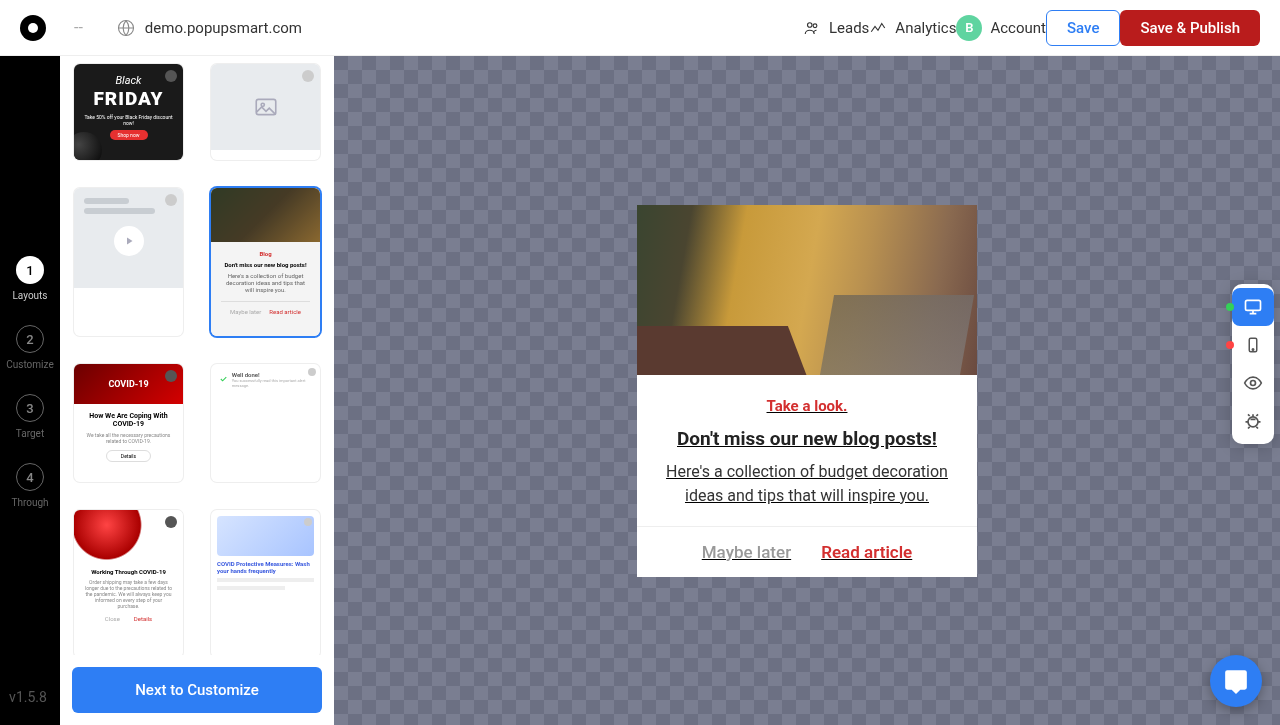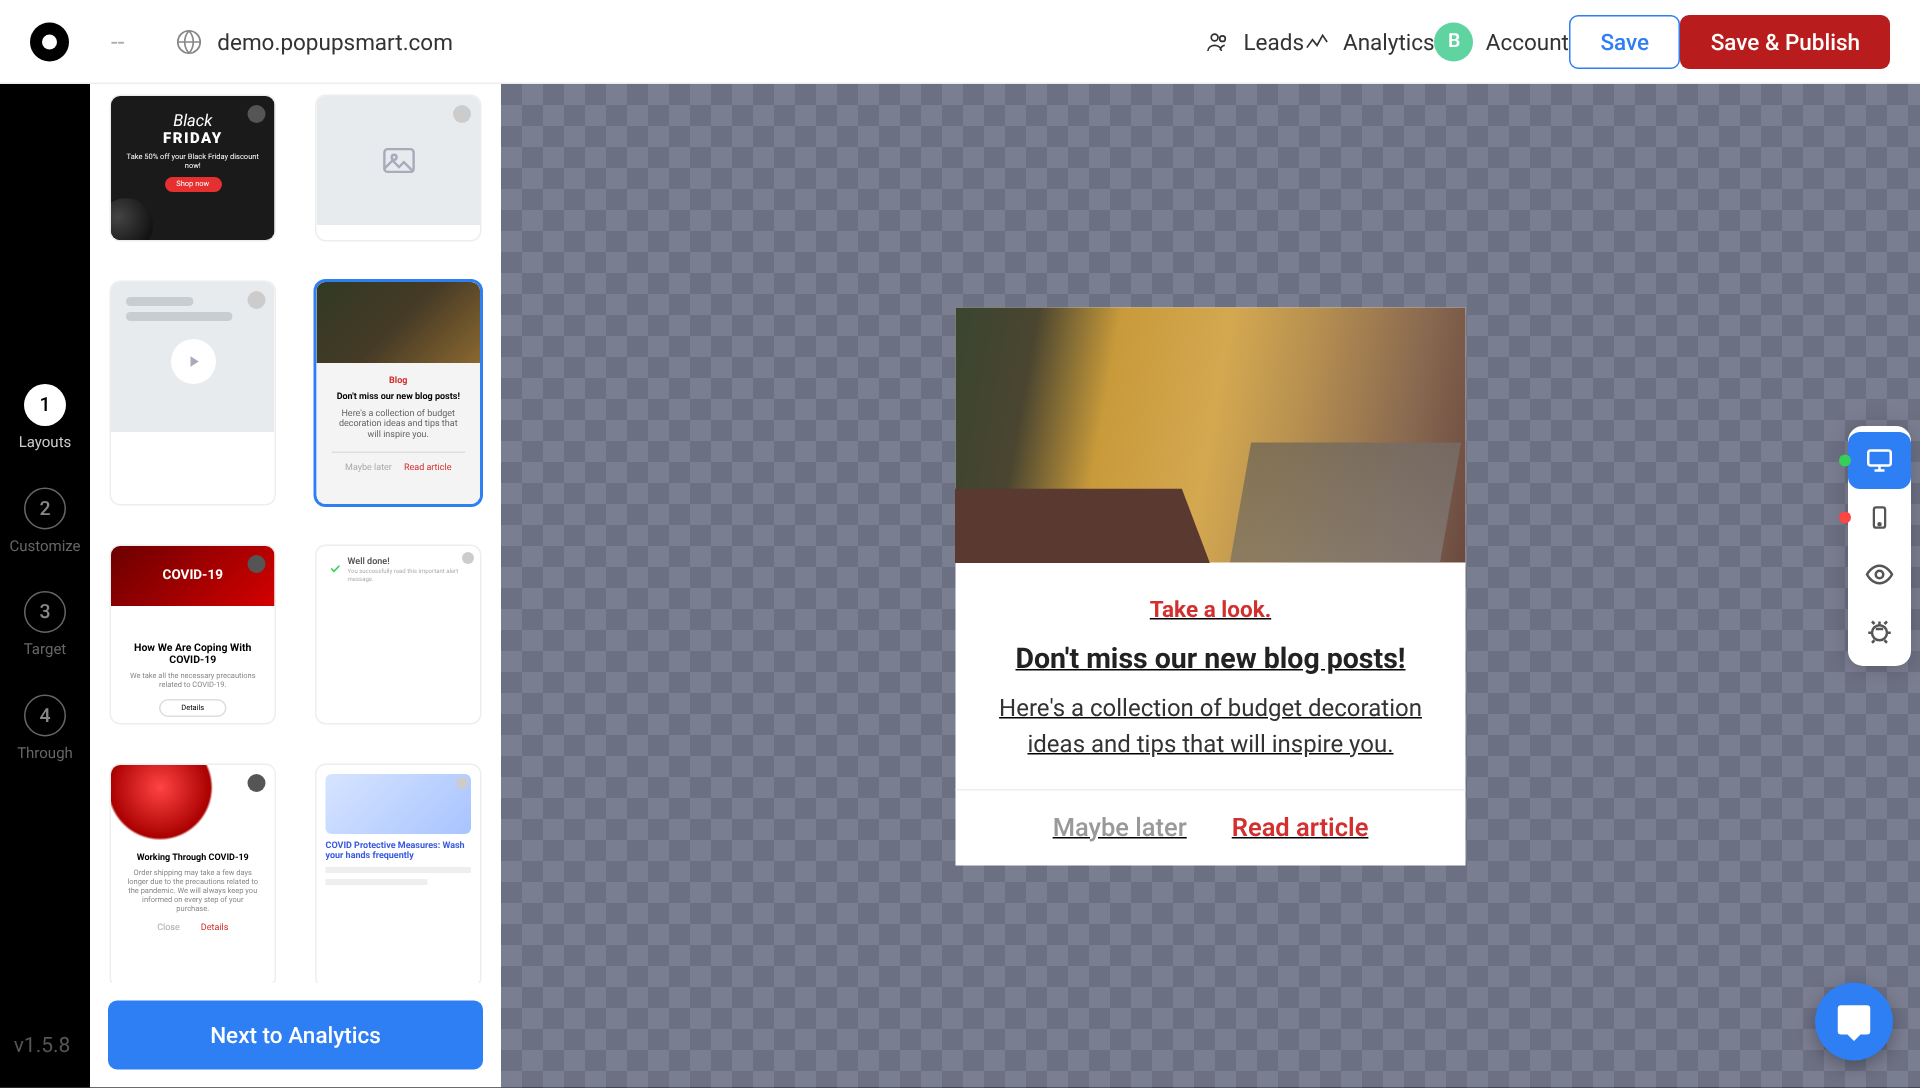--- a/index.html
+++ b/index.html
@@ -153,21 +153,21 @@
 </div>
 
 <div class="panel">
   <div class="panel-scroll">
     <div class="tpl-grid">
 
       <div class="tpl-card" style="grid-column:1;">
         <div class="tpl-bf">
           <div class="close-dot" style="background:#555"></div>
           <div style="font-style:italic;font-size:11px;margin-top:2px">Black</div>
-          <div style="font-weight:900;font-size:10px;letter-spacing:1px">FRIDAY</div>
+          <div style="font-weight:900;font-size:19px;letter-spacing:1px">FRIDAY</div>
           <div style="font-size:5px;margin:4px 0">Take 50% off your Black Friday discount now!</div>
           <div style="background:#e63030;border-radius:10px;padding:2px 8px;display:inline-block;font-size:5px">Shop now</div>
           <div style="position:absolute;left:-8px;bottom:-8px;width:36px;height:36px;border-radius:50%;background:radial-gradient(circle at 35% 35%,#444,#000)"></div>
         </div>
       </div>
 
       <div class="tpl-card">
         <div class="tpl-placeholder">
           <div class="close-dot"></div>
           <svg width="26" height="26" viewBox="0 0 24 24" fill="none" stroke="#aab" stroke-width="1.5">
@@ -208,21 +208,21 @@
               <span style="color:#d32f2f">Read article</span>
             </div>
           </div>
         </div>
       </div>
 
       <div class="tpl-card">
         <div class="tpl-covid">
           <div class="close-dot" style="background:#555"></div>
           <div class="tpl-covid-hd">COVID-19</div>
-          <div style="padding:24px 10px;font-size:7px">
+          <div style="padding:8px 10px;font-size:7px">
             <div style="font-weight:700;margin-bottom:4px">How We Are Coping With COVID-19</div>
             <div style="color:#888;margin-bottom:6px;font-size:5px">We take all the necessary precautions related to COVID-19.</div>
             <div style="border:1px solid #ddd;border-radius:10px;display:inline-block;padding:2px 14px;font-size:5px">Details</div>
           </div>
         </div>
       </div>
 
       <div class="tpl-card">
         <div class="tpl-welldone">
           <div class="close-dot" style="top:4px;right:4px;width:8px;height:8px"></div>
@@ -258,21 +258,21 @@
           <div style="font-weight:700;color:#3a5adf;font-size:6px;text-align:left">COVID Protective Measures: Wash your hands frequently</div>
           <div style="height:4px;background:#eee;margin:4px 0"></div>
           <div style="height:4px;background:#eee;margin:2px 0;width:70%"></div>
         </div>
       </div>
     </div>
     <button class="show-more">Show More</button>
 
   </div>
   <div class="panel-footer">
-    <button class="btn-next">Next to Analytics</button>
+    <button class="btn-next">Next to Customize</button>
   </div>
 </div>
 
 <div class="canvas">
   <div class="popup">
     <div class="popup-close">
       <svg width="14" height="14" viewBox="0 0 24 24" fill="none" stroke="#fff" stroke-width="2.5">
           <path d="M6 6l12 12M18 6L6 18"></path>
         </svg>
     </div>

